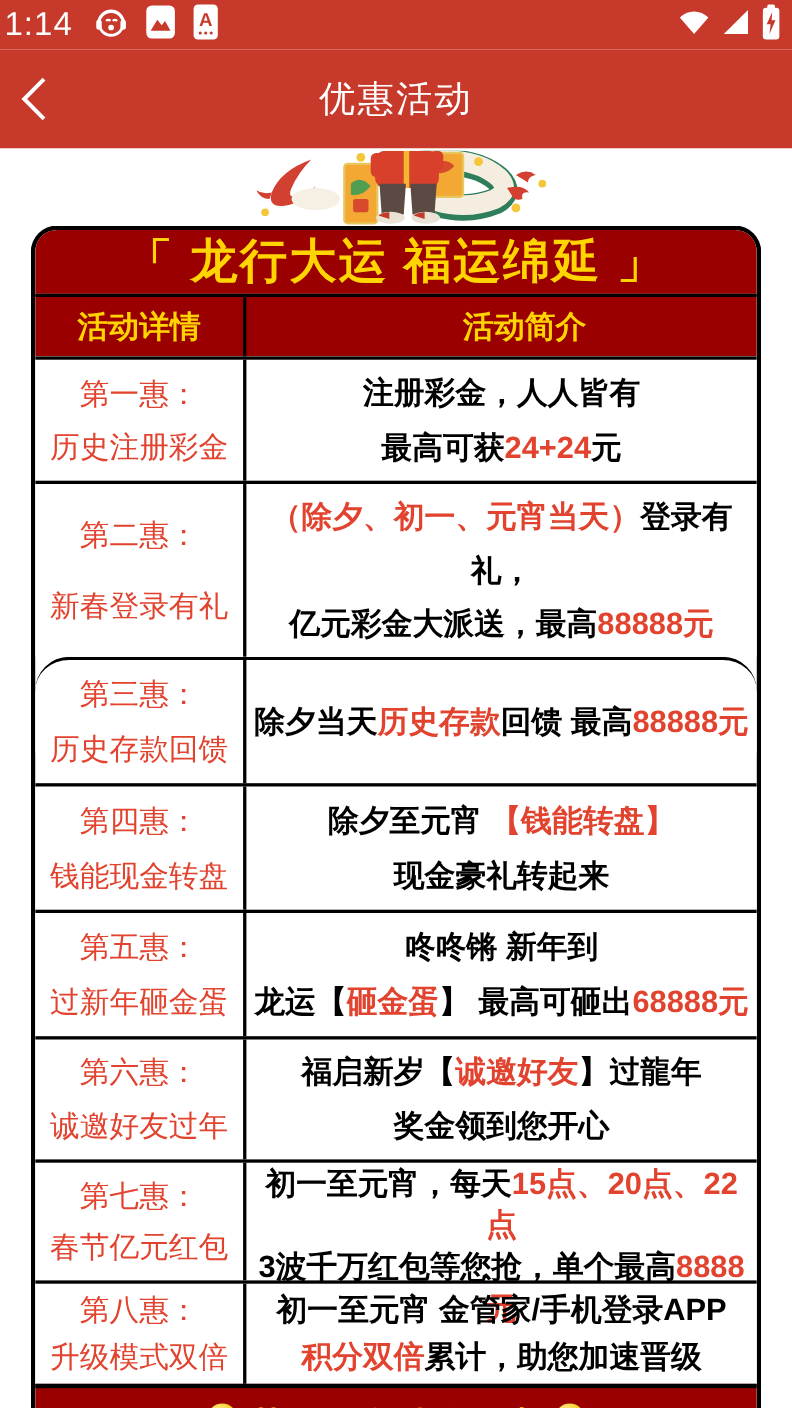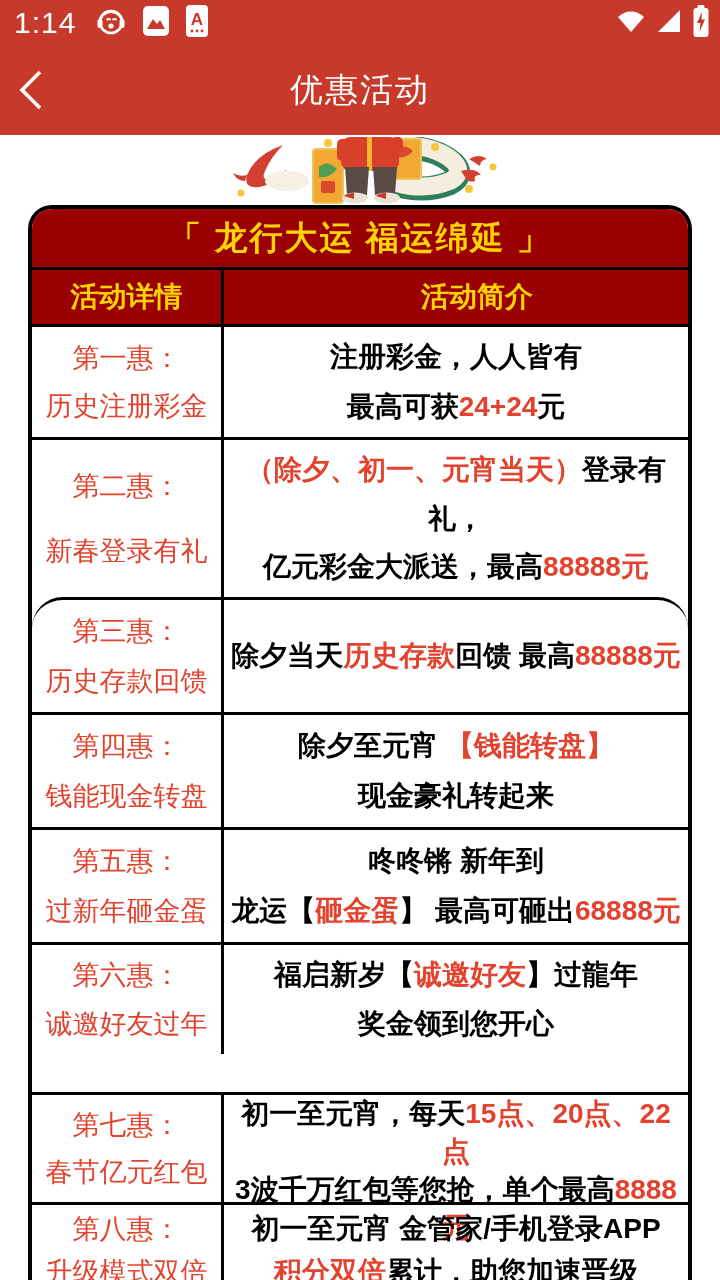--- a/index.html
+++ b/index.html
@@ -1,21 +1,21 @@
 <!DOCTYPE html>
 <html style="--c-bar: #c7392b; --c-maroon: #9b0000; --c-yellow: #ffd400; --c-hl: #e2432f;"><head>
 <meta charset="utf-8">
 <style>
   * { margin:0; padding:0; box-sizing:content-box; }
   html,body { width:720px; height:1280px; overflow:hidden; background:#fff;
     font-family:"Liberation Sans","DejaVu Sans",sans-serif; }
 
   
   .status-bar { height:45px; background:var(--c-bar); display:flex; align-items:center;
-    padding:0 10px 0 14px; color:#fff; }
+    padding:0 10px 0 4px; color:#fff; }
   .status-time { font-size:30px; font-weight:500; letter-spacing:1px; margin-right:18px; }
   .sb-left { display:flex; align-items:center; gap:12px; }
   .sb-spacer { flex:1; }
   .sb-right { display:flex; align-items:center; gap:10px; }
 
   
   .app-bar { height:90px; background:var(--c-bar); position:relative;
     display:flex; align-items:center; justify-content:center; }
   .back-btn { position:absolute; left:18px; top:0; height:90px; width:50px;
     display:flex; align-items:center; cursor:pointer; }
@@ -23,21 +23,21 @@
 
   
   .hero { height:70px; position:relative; background:#fff; }
   .hero svg { position:absolute; left:225px; top:2px; }
 
   
   .card { margin:0 28px; border:4px solid #000; border-bottom:none;
     border-radius:24px 24px 0 0; overflow:hidden; background:#fff; }
   .card-title { height:58px; background:var(--c-maroon); color:var(--c-yellow);
     display:flex; align-items:center; justify-content:center;
-    font-size:33px; font-weight:700; letter-spacing:2px; }
+    font-size:43px; font-weight:700; letter-spacing:2px; }
   .card-head { display:flex; border-top:3px solid #000; height:54px; background:var(--c-maroon);gap:42px; }
   .head-left { width:189px; border-right:3px solid #000; display:flex; align-items:center;
     justify-content:center; color:var(--c-yellow); font-size:28px; font-weight:700; }
   .head-right { flex:1; display:flex; align-items:center; justify-content:center;
     color:var(--c-yellow); font-size:28px; font-weight:700; }
 
   .promo-row { display:flex; border-top:3px solid #000; background:#fff; }
   .cell { display:flex; flex-direction:column; justify-content:space-evenly; align-items:center; }
   .cell-left { width:189px; border-right:3px solid #000; color:var(--c-hl);
     font-size:27px; font-weight:400; text-align:center; }
@@ -225,21 +225,21 @@
     <div class="cell cell-left">
           <div class="label-line">第六惠：</div>
           <div class="label-line">诚邀好友过年</div>
         </div>
     <div class="cell cell-right">
           <div class="desc-line"><span>福启新岁【</span><span class="hl">诚邀好友</span><span>】过龍年</span></div>
           <div class="desc-line"><span>奖金领到您开心</span></div>
         </div>
   </div>
 
-  <div class="promo-row" style="height: 107px; margin-top: 38px;">
+  <div class="promo-row" style="height: 107px;">
     <div class="cell cell-left">
           <div class="label-line">第七惠：</div>
           <div class="label-line">春节亿元红包</div>
         </div>
     <div class="cell cell-right">
           <div class="desc-line"><span>初一至元宵，每天</span><span class="hl">15点、20点、22点</span></div>
           <div class="desc-line"><span>3波千万红包等您抢，单个最高</span><span class="hl">8888元</span></div>
         </div>
   </div>
 

